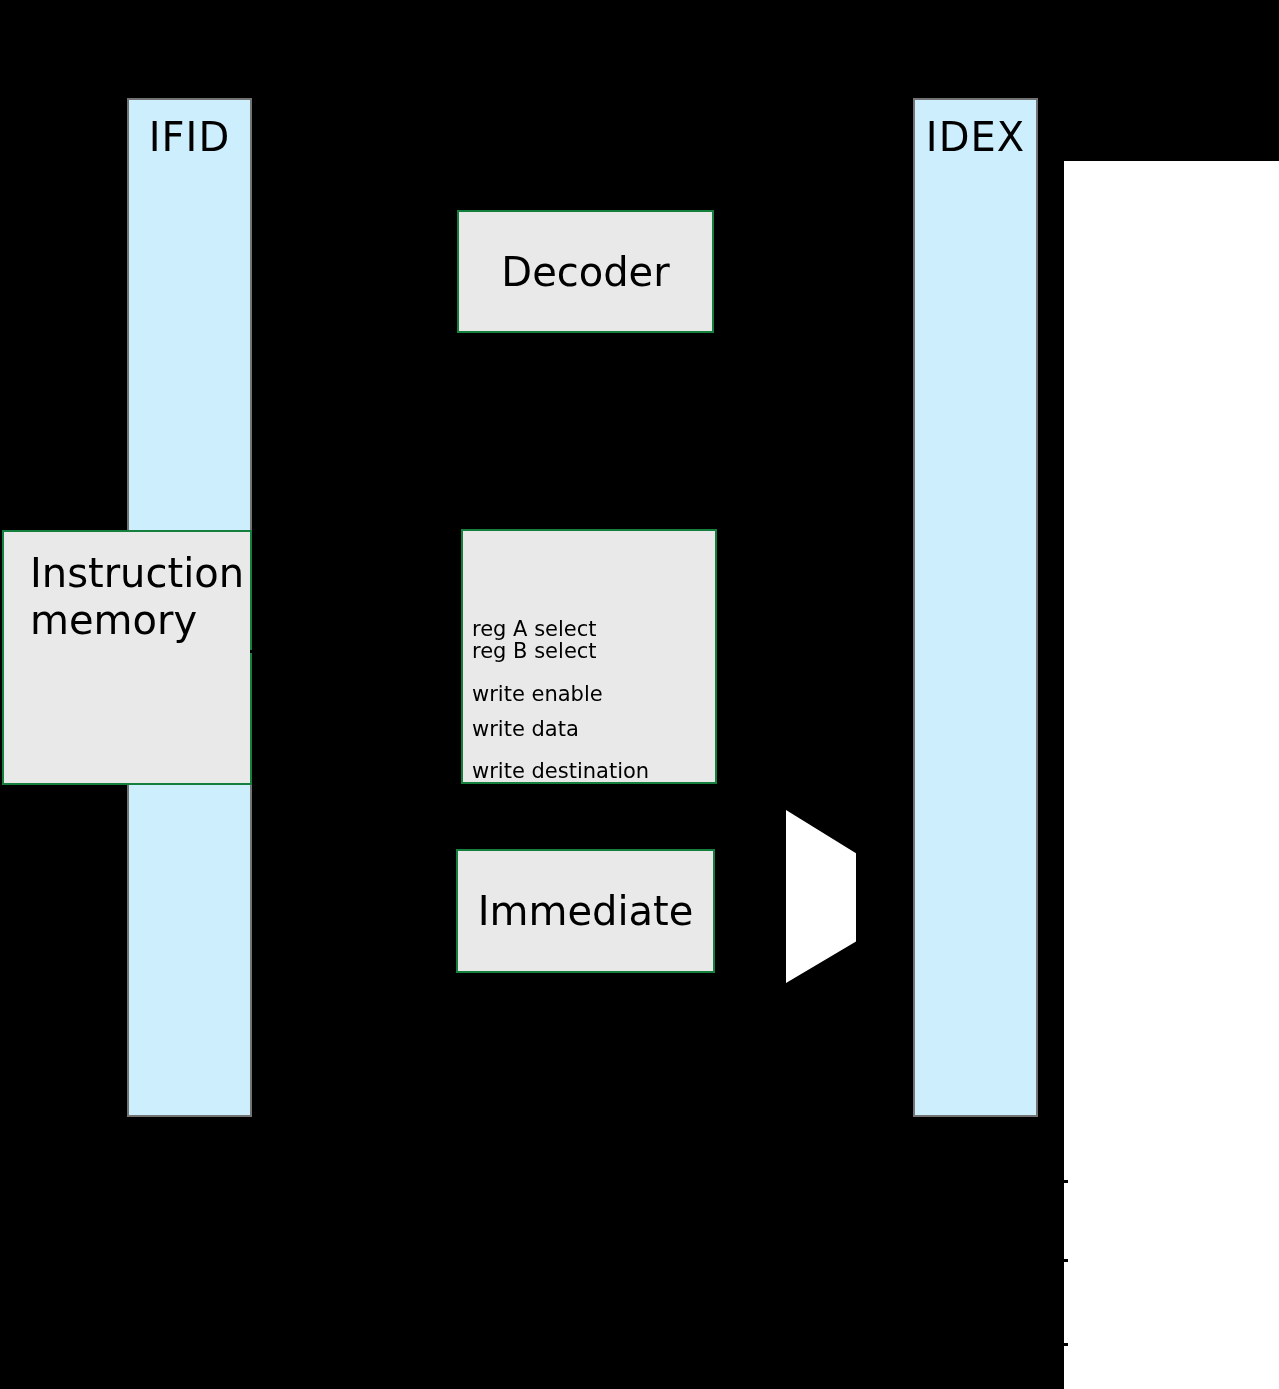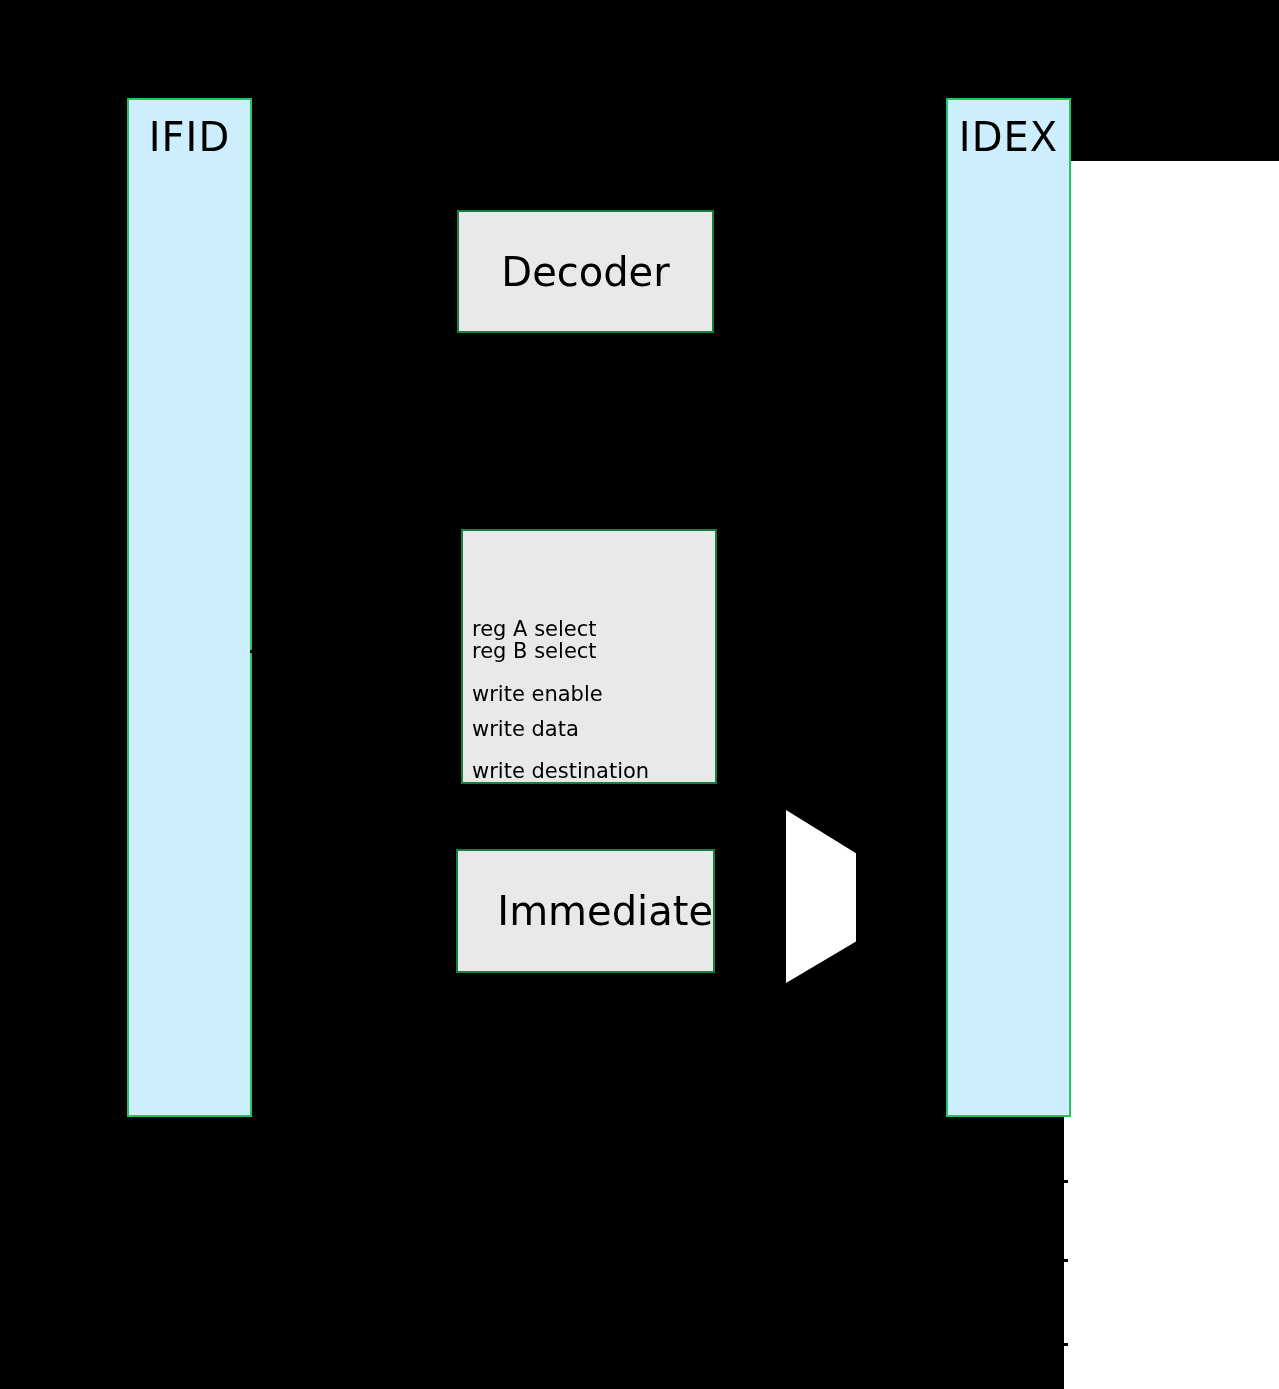--- a/index.html
+++ b/index.html
@@ -16,26 +16,26 @@
     position: absolute;
     left: 1064px; top: 161px;
     width: 215px; height: 1228px;
     background: #ffffff;
   }
   .pipe-bar {
     position: absolute;
     top: 98px;
     width: 125px; height: 1019px;
     background: #cdeefc;
-    border: 2px solid #22c55e;
+    border: 2px solid #737373;
     box-sizing: border-box;
     text-align: center;
   }
   #ifid-bar { left: 127px; }
-  #idex-bar { left: 913px; margin-left: 33px; }
+  #idex-bar { left: 913px; }
   .pipe-label {
     display: block;
     margin-top: 14px;
     font-size: 40px;
     color: #000;
     letter-spacing: 1px;
   }
   .block {
     position: absolute;
     background: #e9e9e9;
@@ -71,21 +71,21 @@
     white-space: nowrap;
   }
   #port-rega  { top: 86px; }
   #port-regb  { top: 108px; }
   #port-wdata { top: 139px; margin-top: 47px; }
   #port-wen   { top: 151px; }
   #port-wdest { top: 191px; margin-top: 37px; }
   #immediate-block {
     left: 456px; top: 849px;
     width: 259px; height: 124px;
-    display: flex; align-items: center; justify-content: flex-end;
+    display: flex; align-items: center; justify-content: center;
     font-size: 40px;
   }
   #mux {
     position: absolute;
     left: 786px; top: 810px;
     width: 70px; height: 173px;
     background: #ffffff;
     clip-path: polygon(0 0, 100% 25%, 100% 76%, 0 100%);
   }
   .stub {
@@ -106,20 +106,24 @@
   <div class="white-region"></div>
 
   <div class="pipe-bar" id="ifid-bar">
     <span class="pipe-label">IFID</span>
   </div>
 
   <div class="pipe-bar" id="idex-bar">
     <span class="pipe-label">IDEX</span>
   </div>
 
+  <div class="block" id="imem-block">
+    <div>Instruction</div>
+    <div>memory</div>
+  </div>
   <div class="stub" id="stub-imem"></div>
 
   <div class="block" id="decoder-block">
     <span>Decoder</span>
   </div>
 
   <div class="block" id="registers-block">
     <span class="port" id="port-rega">reg A select</span>
     <span class="port" id="port-regb">reg B select</span>
     <span class="port" id="port-wdata">write data</span>

